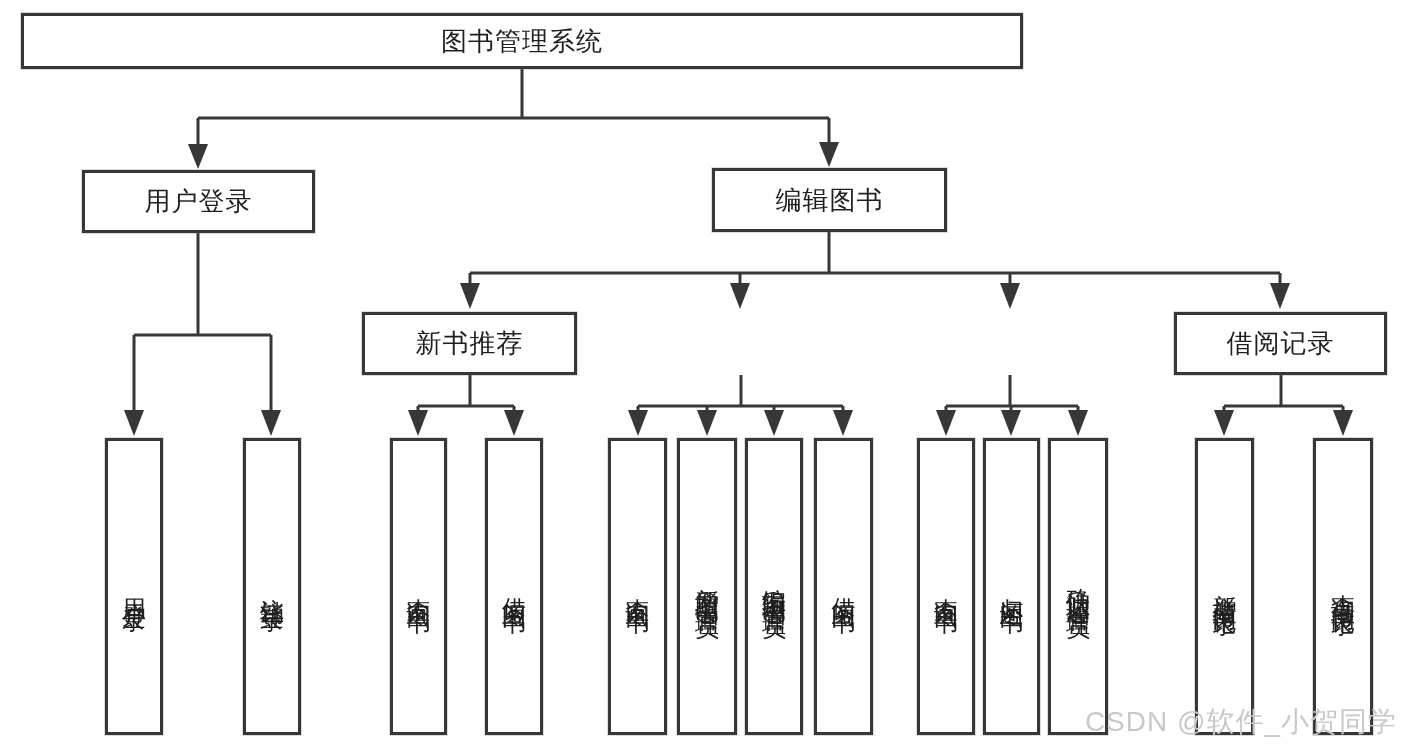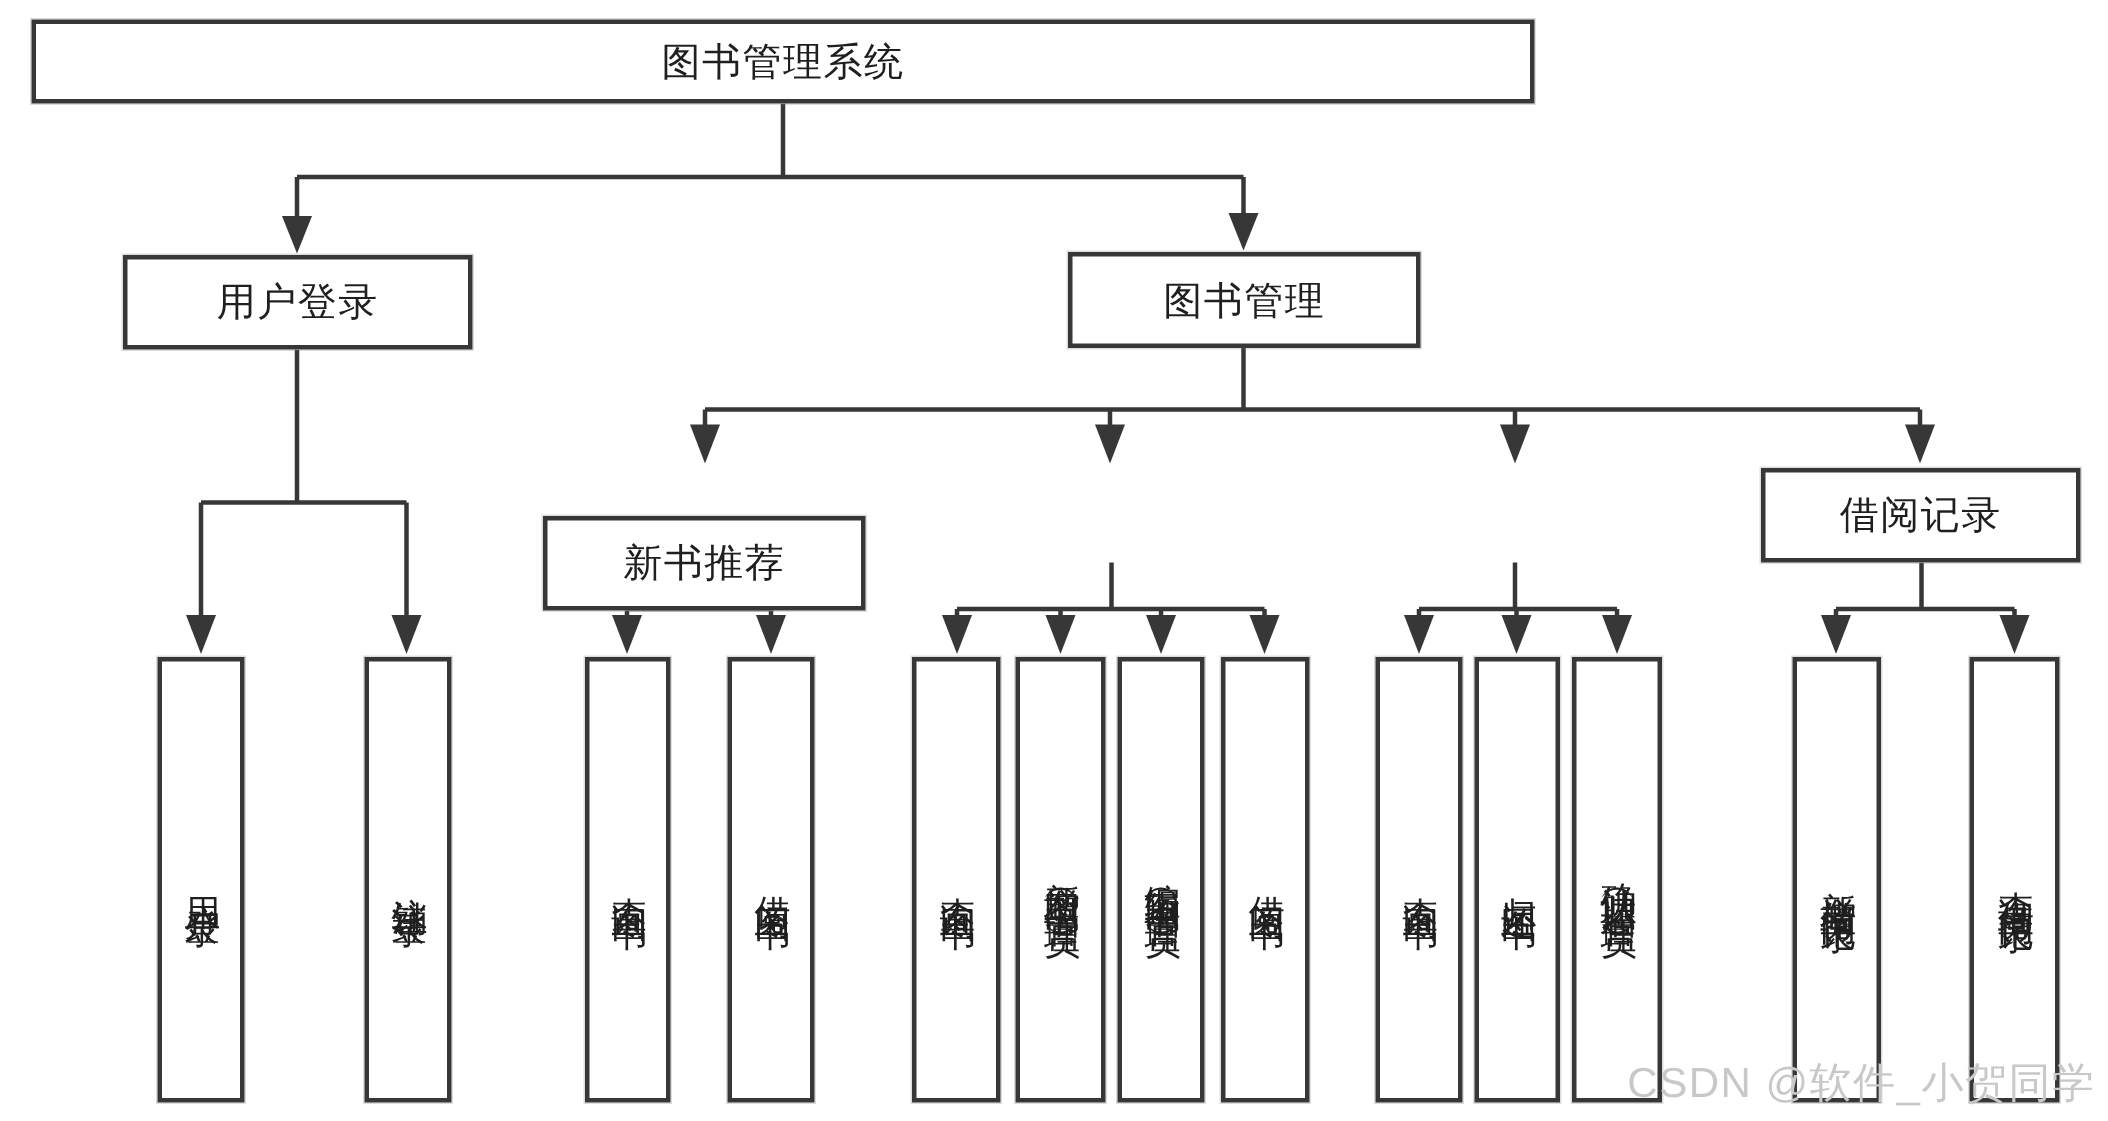--- a/index.html
+++ b/index.html
@@ -153,24 +153,24 @@
   </svg>
 
   <div class="node h" style="left:21px; top:13px; width:1002px; height:56px;">
     <span>图书管理系统</span>
   </div>
 
   <div class="node h" style="left:82px; top:170px; width:233px; height:63px;">
     <span>用户登录</span>
   </div>
   <div class="node h" style="left:712px; top:168px; width:235px; height:64px;">
-    <span>图书管理</span>
-  </div>
-
-  <div class="node h" style="left:362px; top:312px; width:215px; height:63px;margin-top:32px;">
+    <span>编辑图书</span>
+  </div>
+
+  <div class="node h" style="left:362px; top:312px; width:215px; height:63px;">
     <span>新书推荐</span>
   </div>
   <div class="node h" style="left:1174px; top:312px; width:213px; height:63px;">
     <span>借阅记录</span>
   </div>
 
   <div class="node v" style="left:105px; top:438px; width:58px; height:297px;">
     <span class="vtext">用户登录</span>
   </div>
   <div class="node v" style="left:243px; top:438px; width:58px; height:297px;">

